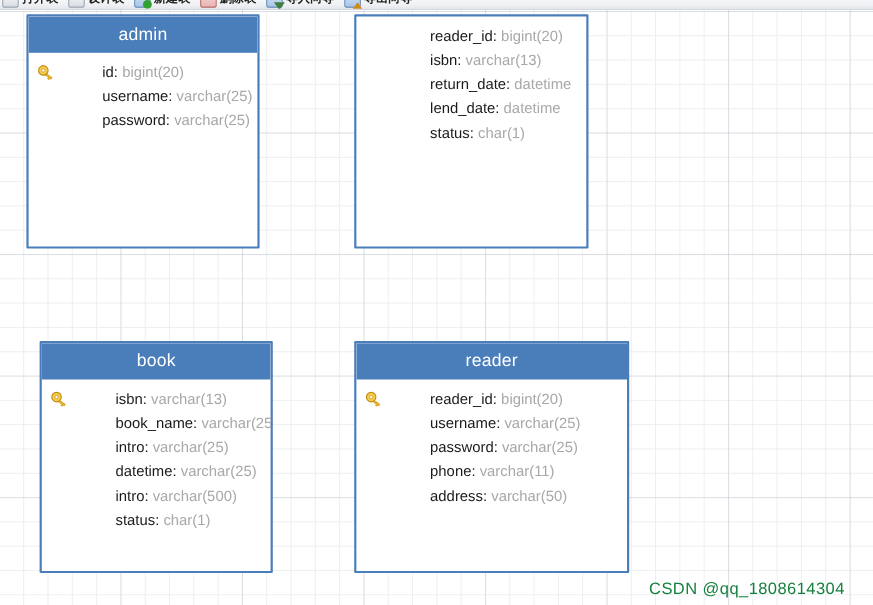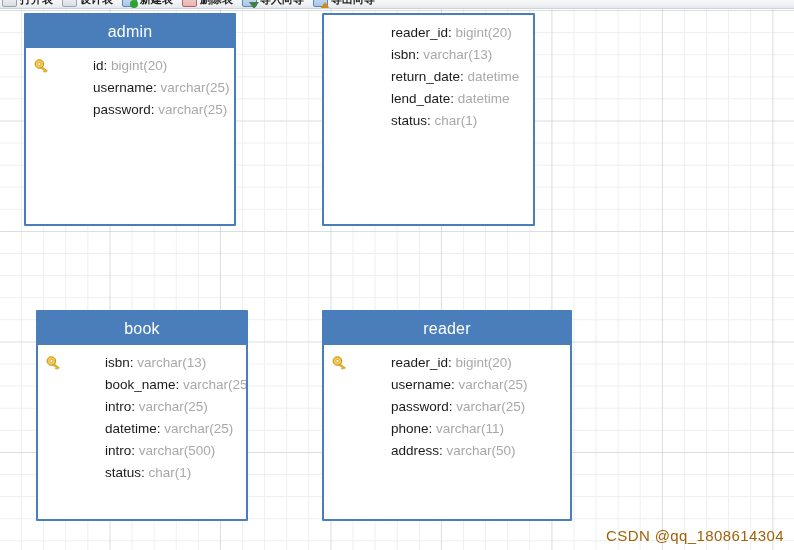--- a/index.html
+++ b/index.html
@@ -160,24 +160,24 @@
     color: #1a1a1a;
   }
   .field-type {
     color: #a8a8a8;
     text-align: right;
   }
 
   
   #watermark {
     position: absolute;
-    right: 10px;
+    right: 26px;
     bottom: 6px;
     font-size: 15px;
-    color: #a16207;
+    color: #15803d;
     letter-spacing: 0.4px;
     white-space: nowrap;
     z-index: 30;
   }
 </style>
 </head>
 <body>
 
 <div id="toolbar">
   <div class="tb-inner">

